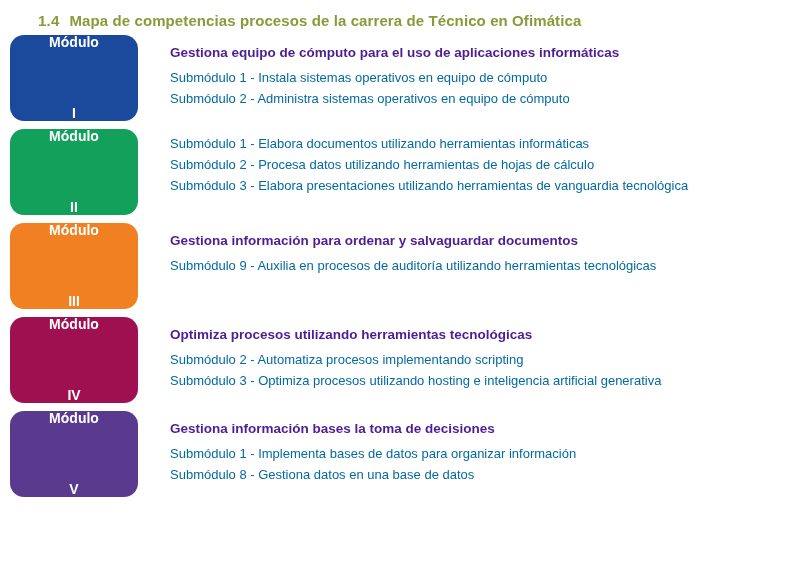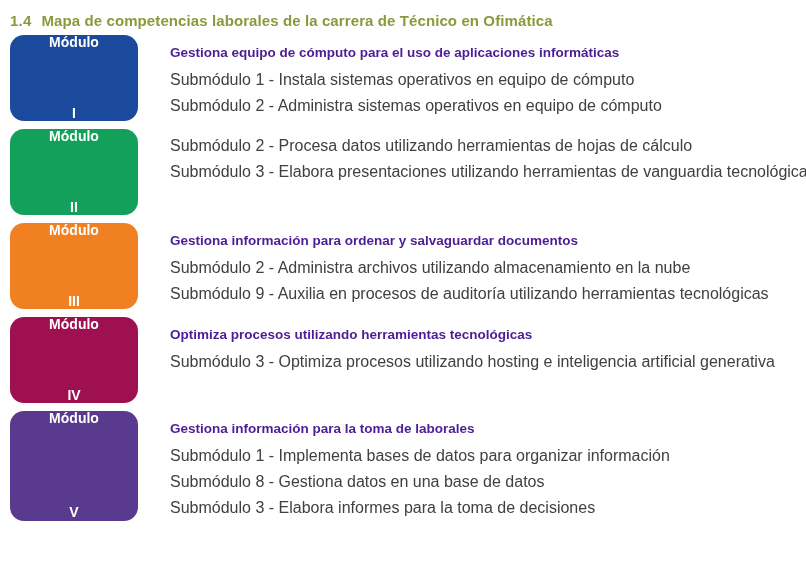--- a/index.html
+++ b/index.html
@@ -20,20 +20,21 @@
     width: 806px;
     height: 585px;
     box-sizing: border-box;
   }
 
   
   .title-row {
     display: flex;
     align-items: baseline;
     padding: 12px 0 6px 10px;
+    margin-left: 28px;
   }
   .title-number {
     color: #8a9a3b;
     font-weight: bold;
     font-size: 15px;
     margin-right: 10px;
     letter-spacing: 0.2px;
   }
   .title-text {
     color: #8a9a3b;
@@ -86,34 +87,34 @@
     color: #4c1d95;
     margin: 6px 0 5px 0;
     line-height: 1.25;
   }
   .sub-list {
     list-style: none;
     margin: 0;
     padding: 0;
   }
   .sub-item {
-    font-size: 16px;
-    color: #404040;
+    font-size: 13px;
+    color: #0369a1;
     line-height: 1.62;
     white-space: nowrap;
   }
 </style>
 </head>
 <body>
 
 <div class="page">
 
   <div class="title-row">
     <span class="title-number">1.4</span>
-    <span class="title-text">Mapa de competencias laborales de la carrera de Técnico en Ofimática</span>
+    <span class="title-text">Mapa de competencias procesos de la carrera de Técnico en Ofimática</span>
   </div>
 
   <div class="modules">
 
     <div class="module-row">
       <div class="module-tab" style="background:#1b4a9c;">
         <span class="m-word">Módulo</span>
         <span class="m-num">I</span>
       </div>
       <div class="module-body">
@@ -125,62 +126,62 @@
       </div>
     </div>
 
     <div class="module-row">
       <div class="module-tab" style="background:#13a05a;">
         <span class="m-word">Módulo</span>
         <span class="m-num">II</span>
       </div>
       <div class="module-body">
         <ul class="sub-list">
+          <li class="sub-item">Submódulo 1 - Elabora documentos utilizando herramientas informáticas</li>
           <li class="sub-item">Submódulo 2 - Procesa datos utilizando herramientas de hojas de cálculo</li>
           <li class="sub-item">Submódulo 3 - Elabora presentaciones utilizando herramientas de vanguardia tecnológica</li>
         </ul>
       </div>
     </div>
 
     <div class="module-row">
       <div class="module-tab" style="background:#f08022;">
         <span class="m-word">Módulo</span>
         <span class="m-num">III</span>
       </div>
       <div class="module-body">
         <div class="module-title">Gestiona información para ordenar y salvaguardar documentos</div>
         <ul class="sub-list">
-          <li class="sub-item">Submódulo 2 - Administra archivos utilizando almacenamiento en la nube</li>
           <li class="sub-item">Submódulo 9 - Auxilia en procesos de auditoría utilizando herramientas tecnológicas</li>
         </ul>
       </div>
     </div>
 
     <div class="module-row">
       <div class="module-tab" style="background:#9e1050;">
         <span class="m-word">Módulo</span>
         <span class="m-num">IV</span>
       </div>
       <div class="module-body">
         <div class="module-title">Optimiza procesos utilizando herramientas tecnológicas</div>
         <ul class="sub-list">
+          <li class="sub-item">Submódulo 2 - Automatiza procesos implementando scripting</li>
           <li class="sub-item">Submódulo 3 - Optimiza procesos utilizando hosting e inteligencia artificial generativa</li>
         </ul>
       </div>
     </div>
 
     <div class="module-row">
       <div class="module-tab" style="background:#5a3a8e;">
         <span class="m-word">Módulo</span>
         <span class="m-num">V</span>
       </div>
       <div class="module-body">
-        <div class="module-title">Gestiona información para la toma de laborales</div>
+        <div class="module-title">Gestiona información bases la toma de decisiones</div>
         <ul class="sub-list">
           <li class="sub-item">Submódulo 1 - Implementa bases de datos para organizar información</li>
           <li class="sub-item">Submódulo 8 - Gestiona datos en una base de datos</li>
-          <li class="sub-item">Submódulo 3 - Elabora informes para la toma de decisiones</li>
         </ul>
       </div>
     </div>
 
   </div>
 </div>
 
 </body></html>

